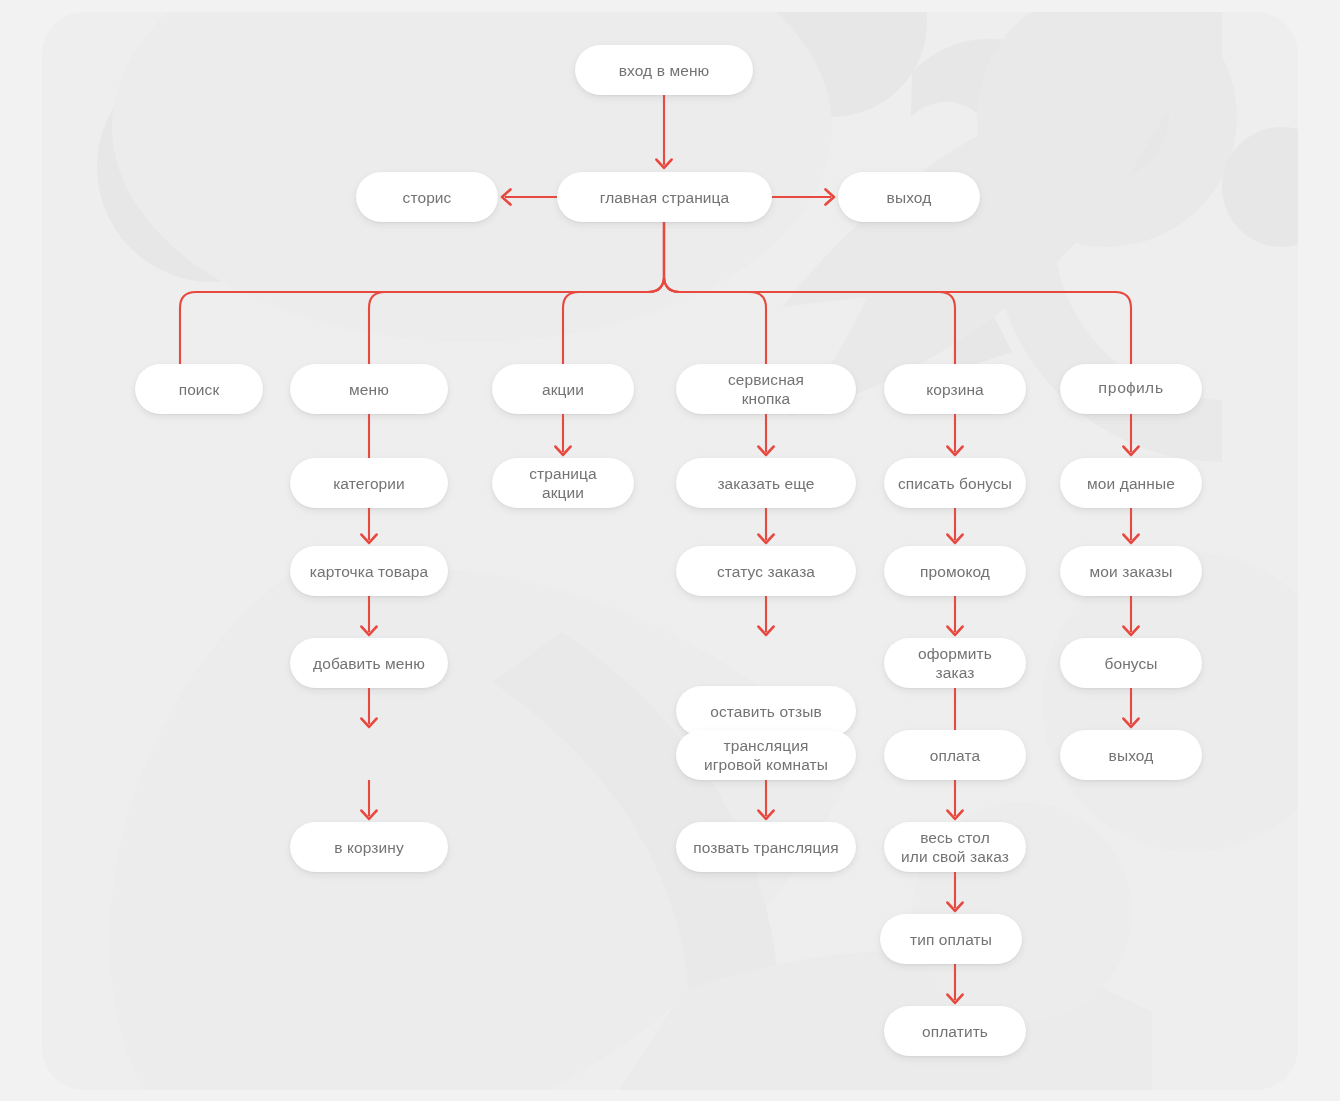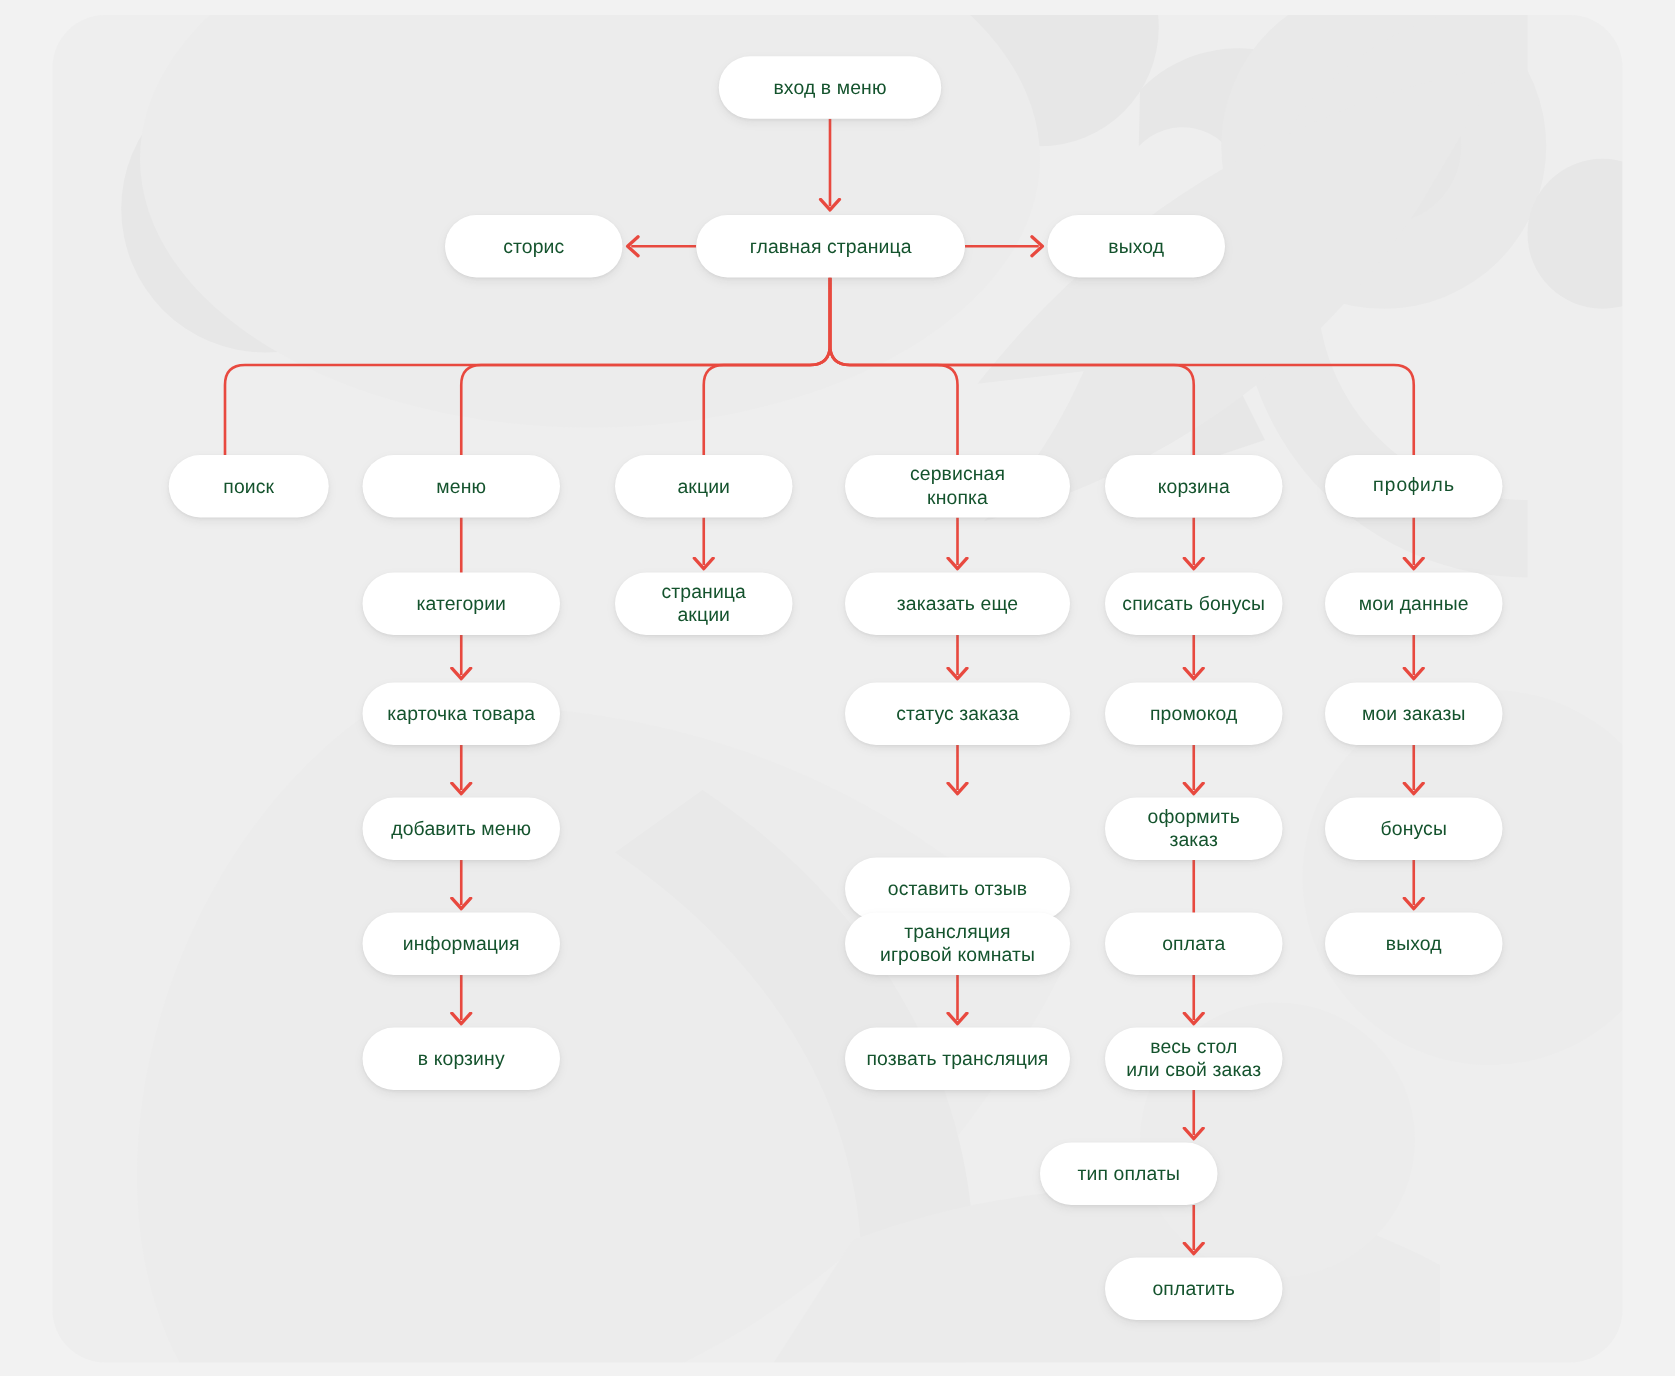--- a/index.html
+++ b/index.html
@@ -23,21 +23,21 @@
 
   .edges{position:absolute;left:0;top:0;width:1340px;height:1101px;pointer-events:none;}
 
   .node{
     position:absolute;
     background:#ffffff;
     border-radius:26px;
     box-shadow:0 3px 7px rgba(120,120,120,0.13), 0 1px 2px rgba(120,120,120,0.10);
     display:flex;align-items:center;justify-content:center;
     text-align:center;
-    color:#14532d;
+    color:#737373;
     font-size:15.5px;
     line-height:19px;
     letter-spacing:0.1px;
     box-sizing:border-box;
     padding:0 10px;
     white-space:pre-line;
   }
 </style>
 </head>
 <body>
@@ -154,25 +154,24 @@
   <div class="node" style="left: 1060px; top: 458px; width: 142px; height: 50px;">мои данные</div>
   <div class="node" style="left: 290px; top: 546px; width: 158px; height: 50px;">карточка товара</div>
   <div class="node" style="left: 676px; top: 546px; width: 180px; height: 50px;">статус заказа</div>
   <div class="node" style="left: 1060px; top: 546px; width: 142px; height: 50px;">мои заказы</div>
   <div class="node" style="left: 884px; top: 546px; width: 142px; height: 50px;">промокод</div>
   <div class="node" style="left: 290px; top: 638px; width: 158px; height: 50px;">добавить меню</div>
   <div class="node" style="left: 676px; top: 638px; width: 180px; height: 50px; margin-top: 48px;">оставить отзыв</div>
   <div class="node" style="left: 884px; top: 638px; width: 142px; height: 50px;">оформить
 заказ</div>
   <div class="node" style="left: 1060px; top: 638px; width: 142px; height: 50px;">бонусы</div>
-  <div class="node" style="left: 290px; top: 730px; width: 158px; height: 50px;">информация</div>
   <div class="node" style="left: 676px; top: 730px; width: 180px; height: 50px;">трансляция
 игровой комнаты</div>
   <div class="node" style="left: 884px; top: 730px; width: 142px; height: 50px;">оплата</div>
   <div class="node" style="left: 1060px; top: 730px; width: 142px; height: 50px;">выход</div>
   <div class="node" style="left: 290px; top: 822px; width: 158px; height: 50px;">в корзину</div>
   <div class="node" style="left: 676px; top: 822px; width: 180px; height: 50px;">позвать трансляция</div>
   <div class="node" style="left: 884px; top: 822px; width: 142px; height: 50px;">весь стол
 или свой заказ</div>
-  <div class="node" style="left: 832px; top: 914px; width: 142px; height: 50px;">тип оплаты</div>
+  <div class="node" style="left: 880px; top: 914px; width: 142px; height: 50px;">тип оплаты</div>
   <div class="node" style="left: 884px; top: 1006px; width: 142px; height: 50px;">оплатить</div>
 
 </div>
 
 </body></html>

